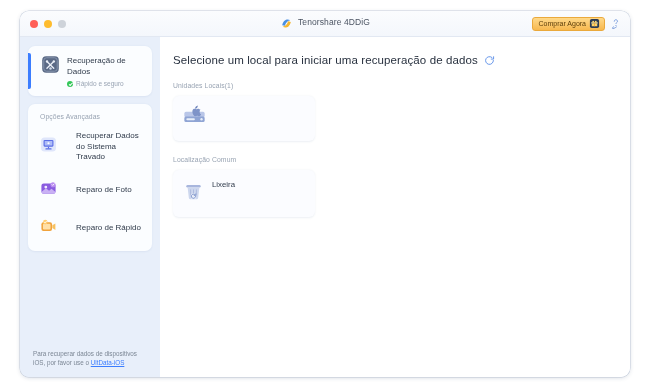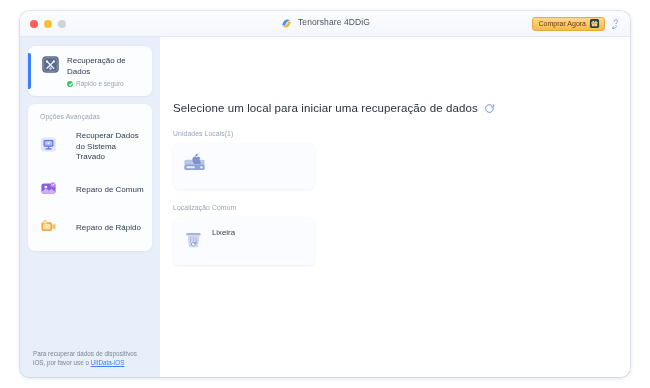--- a/index.html
+++ b/index.html
@@ -159,21 +159,20 @@
   
   .main {
     flex: 1;
     background: #ffffff;
     padding: 17px 0 0 13px;
     min-width: 0;
   }
   .main-head {
     display: flex; align-items: center; gap: 6px;
     margin-bottom: 16px;
-    margin-top: 48px;
   }
   .main-title {
     font-size: 11.5px;
     color: #28313f;
     letter-spacing: 0.1px;
   }
   .refresh-ic { width: 11px; height: 11px; display: block; cursor: pointer; }
 
   .section-title {
     font-size: 6.8px;
@@ -314,21 +313,21 @@
         <div class="adv-item">
           <span class="ic">
             <svg width="17" height="17" viewBox="0 0 24 24">
               <rect x="2" y="5" width="20" height="14.5" rx="3.2" fill="#8a5ce0"></rect>
               <path d="M2 17l6.4-5.4 4.4 3.6 3.4-2.8L22 17v-.5a3 3 0 01-3 2.9H5a3 3 0 01-3-2.9z" fill="#c9b1f4"></path>
               <circle cx="8.2" cy="10" r="2" fill="#f2eaff"></circle>
               <circle cx="18.3" cy="6.6" r="3.6" fill="#b98cf0"></circle>
               <path d="M16.9 6.6l1 1 2-2.1" stroke="#fff" stroke-width="1.2" fill="none" stroke-linecap="round"></path>
             </svg>
           </span>
-          <span class="lbl">Reparo de Comum</span>
+          <span class="lbl">Reparo de Foto</span>
         </div>
 
         <div class="adv-item">
           <span class="ic">
             <svg width="17" height="17" viewBox="0 0 24 24">
               <rect x="2" y="6" width="15" height="12.5" rx="2.8" fill="#f0a33c"></rect>
               <path d="M17.4 10.4l4.3-2.6v9l-4.3-2.6z" fill="#f7c15f"></path>
               <rect x="4.2" y="8.2" width="10.6" height="8.2" rx="1.5" fill="#ffe0a8"></rect>
               <circle cx="7.4" cy="5.8" r="3.2" fill="#ffcd74"></circle>
               <path d="M6.1 5.8l1 1.1 2-2.2" stroke="#fff" stroke-width="1.2" fill="none" stroke-linecap="round"></path>

